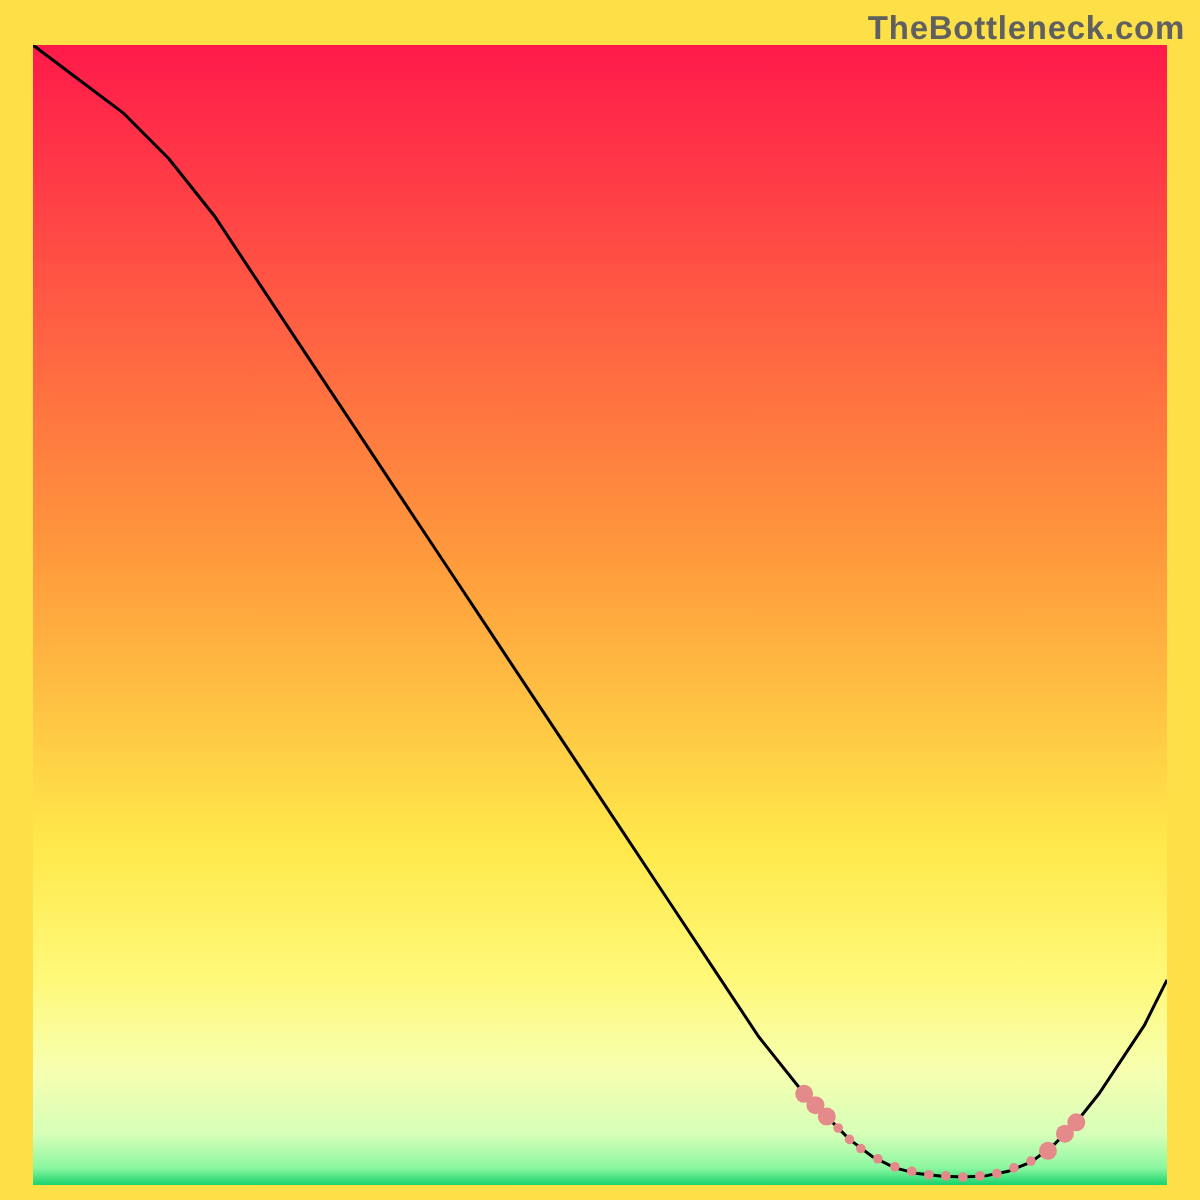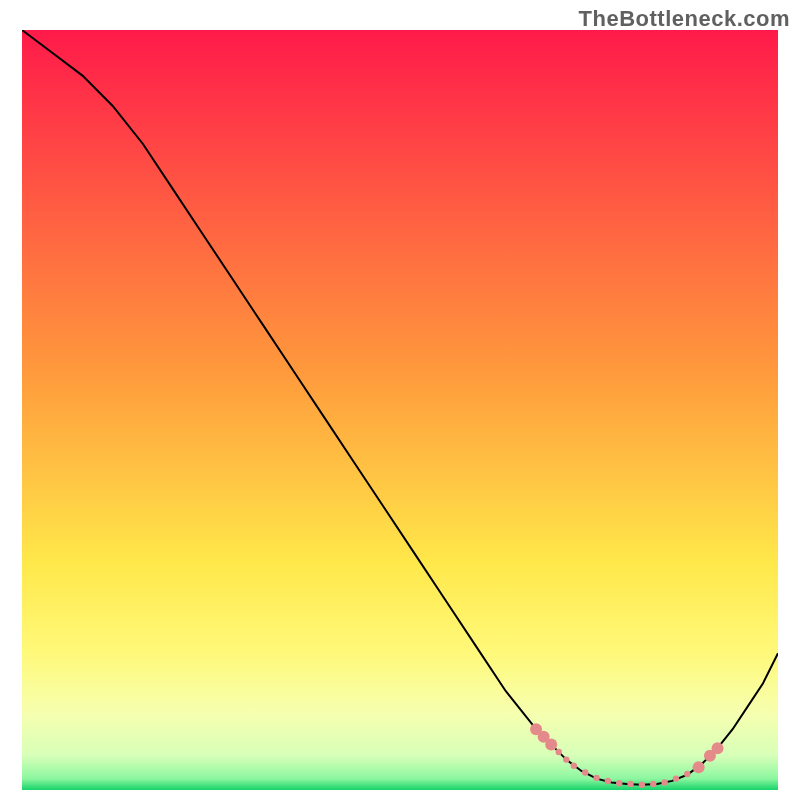--- a/index.html
+++ b/index.html
@@ -1,17 +1,17 @@
 <!DOCTYPE html>
 <html><head>
 <meta charset="utf-8">
 <style>
   * { margin: 0; padding: 0; box-sizing: border-box; }
   html, body { width: 800px; height: 800px; background: #000; overflow: hidden; }
-  .frame { position: relative; width: 800px; height: 800px; background: #ffffff; }
+  .frame { position: relative; width: 800px; height: 800px; background: #fde047; }
   .watermark {
     position: absolute;
     top: 6px;
     right: 10px;
     color: #606060;
     font-family: Arial, Helvetica, sans-serif;
     font-size: 22px;
     font-weight: bold;
     letter-spacing: 0.5px;
     z-index: 10;

